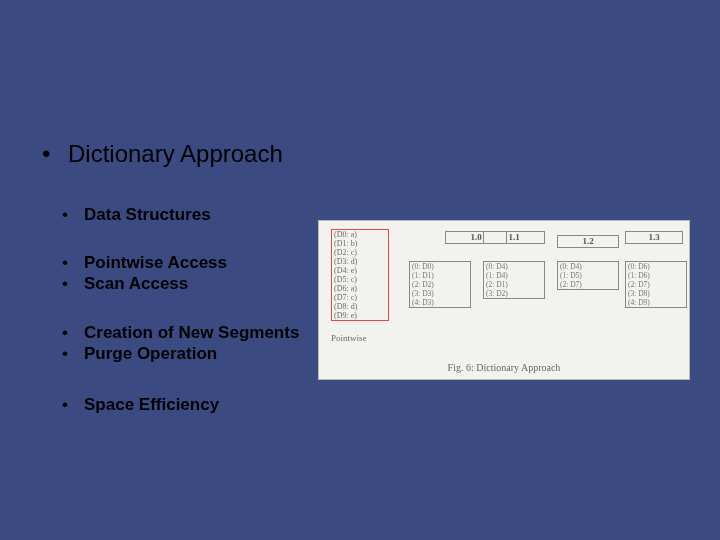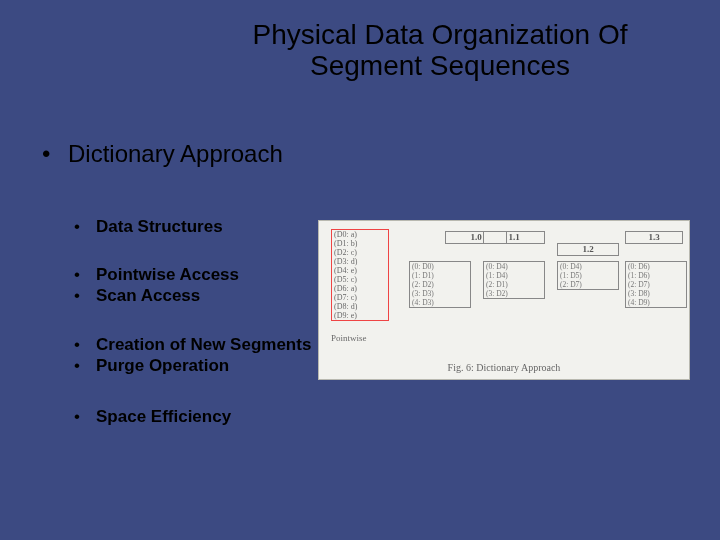--- a/index.html
+++ b/index.html
@@ -37,21 +37,21 @@
   }
   ul.top > li {
     font-size: 24px;
   }
   ul.top > li::before {
     content: "•";
     display: inline-block;
     width: 26px;
   }
   ul.sub {
-    margin: 16px;
+    margin: 4px;
     padding: 0;
     list-style: none;
   }
   ul.sub > li {
     font-size: 17px;
     font-weight: bold;
     line-height: 1.25;
   }
   ul.sub > li::before {
     content: "•";
@@ -102,21 +102,21 @@
     height: 11px;
     line-height: 11px;
     text-align: center;
     font-size: 9px;
     font-weight: bold;
     color: #555;
     width: 60px;
   }
   .t0 { left: 90px;  top: 10px; margin-left: 36px; }
   .t1 { left: 164px; top: 10px; }
-  .t2 { left: 238px; top: 22px; }
+  .t2 { left: 238px; top: 14px; }
   .t3 { left: 306px; top: 10px; width:56px; }
 
   .segbox {
     position: absolute;
     border: 1px solid #888;
     font-size: 7.5px;
     line-height: 9px;
     padding: 0 2px;
     color: #777;
   }
@@ -135,24 +135,20 @@
     text-align: center;
     font-size: 10px;
     color: #666;
   }
 </style>
 </head>
 <body>
 
 <div class="slide">
 
-  <div class="title">
-    <span>Physical Data Organization Of</span><br>
-    <span>Segment Sequences</span>
-  </div>
 
   <ul class="top">
     <li>Dictionary Approach</li>
   </ul>
 
   <ul class="sub group1">
     <li>Data Structures</li>
   </ul>
 
   <ul class="sub group2">

